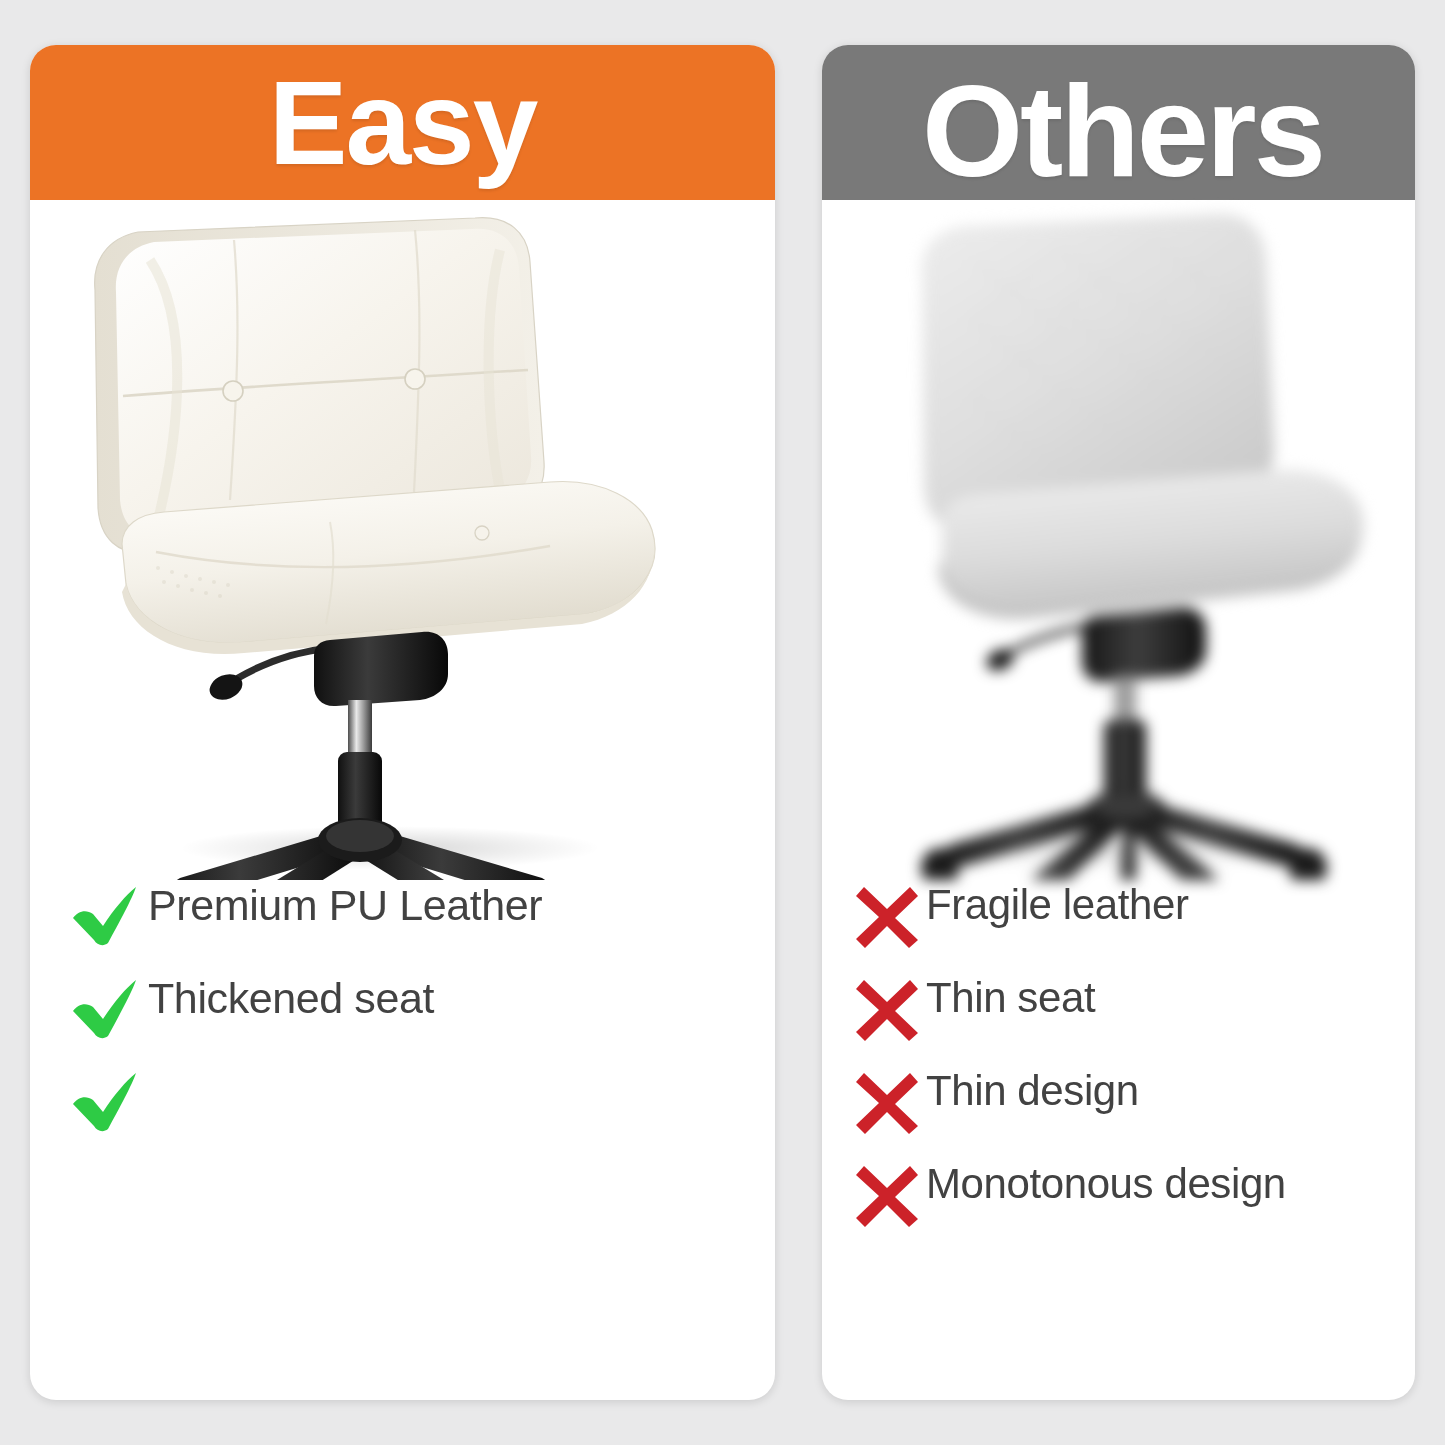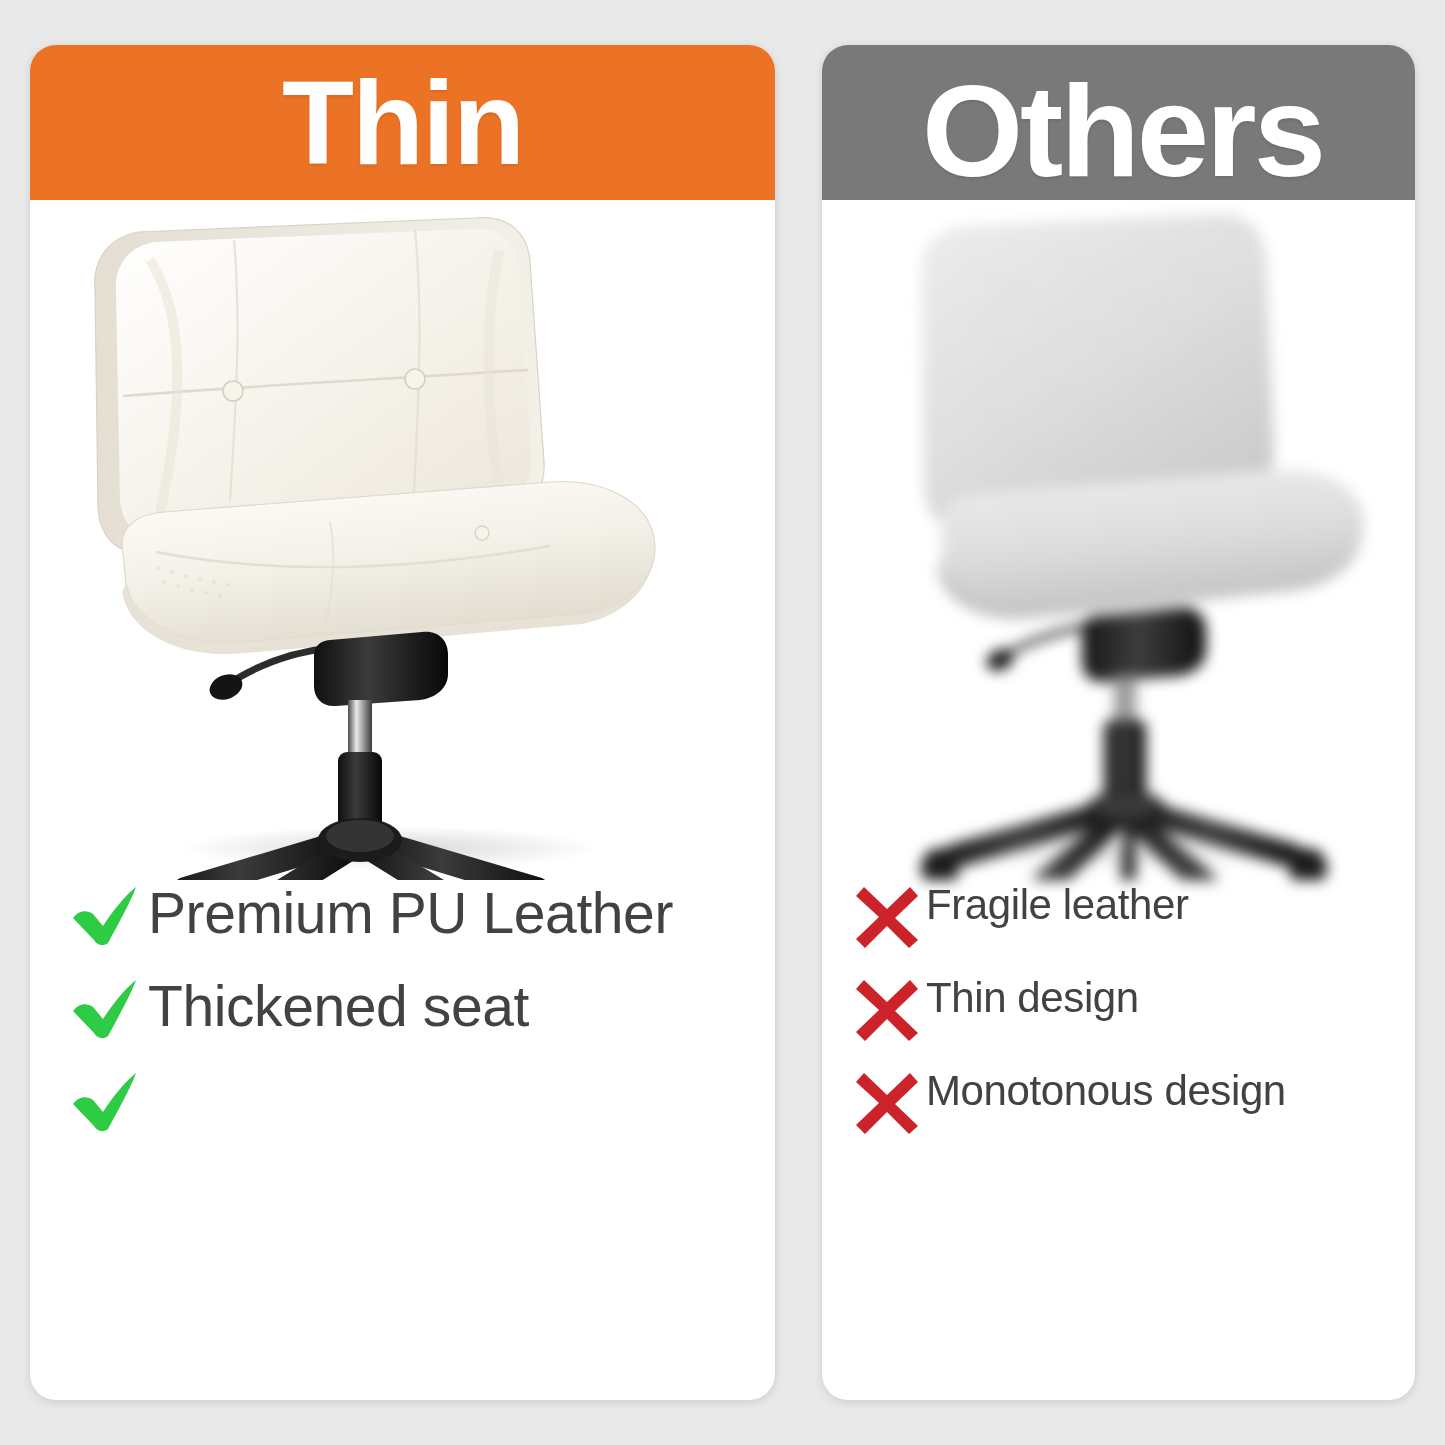--- a/index.html
+++ b/index.html
@@ -81,39 +81,39 @@
     flex:0 0 auto;
     width:84px;
     display:flex;
     justify-content:center;
     padding-top:10px;
   }
   .mark svg { display:block; }
 
   .feature-text {
     color:#424242;
-    font-size:57px;
+    font-size:43px;
     line-height:1.14;
     letter-spacing:-0.4px;
     padding-top:6px;
     font-weight:350;
   }
   .right-list .feature-text { font-size:42px; }
   .right-list .mark { width:78px; }
   .right-list { padding-left:26px;text-align:center; }
 </style>
 </head>
 <body>
 
 <div id="stage">
 
   <div class="card left">
 
     <div class="card-header">
-      <div class="header-title">Thin</div>
+      <div class="header-title">Easy</div>
     </div>
 
     <div class="photo-area">
       <svg viewBox="0 0 745 680" preserveAspectRatio="xMidYMid meet">
         <defs>
           <linearGradient id="oBack" x1="0" y1="0" x2="1" y2="1">
             <stop offset="0%" stop-color="#ffffff"></stop>
             <stop offset="45%" stop-color="#f7f4ed"></stop>
             <stop offset="100%" stop-color="#ebe6db"></stop>
           </linearGradient>
@@ -323,36 +323,44 @@
 
       <div class="feature-row">
         <span class="mark">
           <svg width="66" height="64" viewBox="0 0 66 64">
             <path d="M10 2 L33 24 L56 2 L64 11 L41 33 L64 55 L55 63 L33 41 L11 63 L2 54 L25 32 L2 11 Z" fill="#cc2229"></path>
           </svg>
         </span>
         <span class="feature-text">Fragile leather</span>
       </div>
 
-
       <div class="feature-row">
         <span class="mark">
           <svg width="66" height="64" viewBox="0 0 66 64">
             <path d="M10 2 L33 24 L56 2 L64 11 L41 33 L64 55 L55 63 L33 41 L11 63 L2 54 L25 32 L2 11 Z" fill="#cc2229"></path>
           </svg>
         </span>
-        <span class="feature-text">Thin design</span>
+        <span class="feature-text">Thin seat</span>
       </div>
 
       <div class="feature-row">
         <span class="mark">
           <svg width="66" height="64" viewBox="0 0 66 64">
             <path d="M10 2 L33 24 L56 2 L64 11 L41 33 L64 55 L55 63 L33 41 L11 63 L2 54 L25 32 L2 11 Z" fill="#cc2229"></path>
           </svg>
         </span>
+        <span class="feature-text">Thin design</span>
+      </div>
+
+      <div class="feature-row">
+        <span class="mark">
+          <svg width="66" height="64" viewBox="0 0 66 64">
+            <path d="M10 2 L33 24 L56 2 L64 11 L41 33 L64 55 L55 63 L33 41 L11 63 L2 54 L25 32 L2 11 Z" fill="#cc2229"></path>
+          </svg>
+        </span>
         <span class="feature-text">Monotonous design</span>
       </div>
 
 
     </div>
   </div>
 
 </div>
 
 </body></html>

